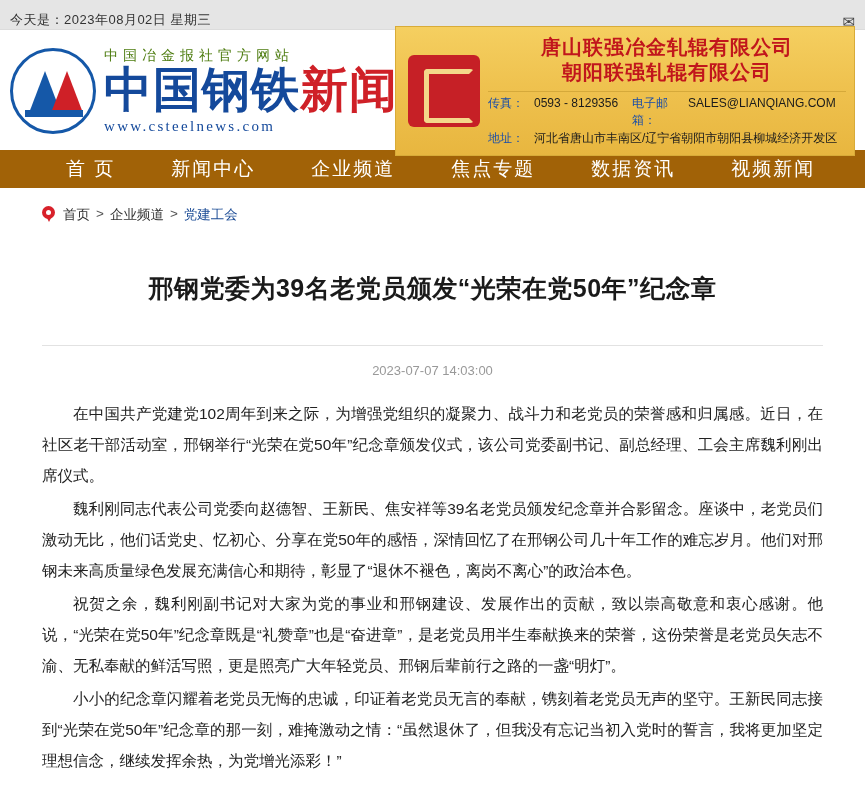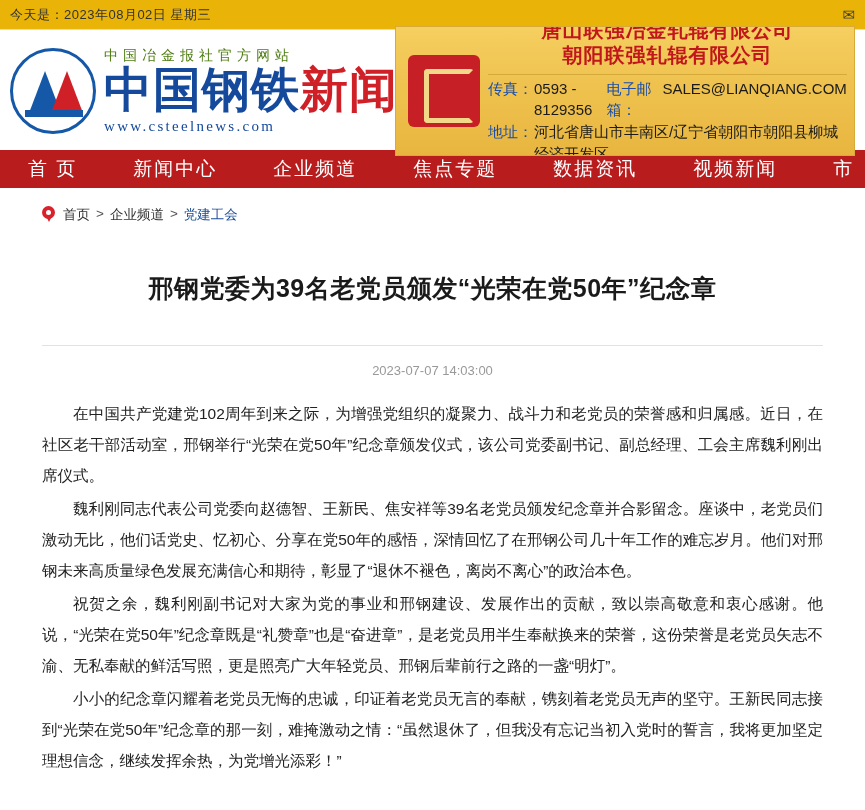--- a/index.html
+++ b/index.html
@@ -10,25 +10,25 @@
     background: #ffffff;
     font-family: "Liberation Sans", sans-serif;
   }
   body { overflow-x: hidden; }
 
   
   .topbar {
     height: 30px;
     border-bottom: 1px solid #dcdcdc;
     display: flex;
-    align-items: center;
+    align-items: flex-end;
     padding: 0 10px;
     font-size: 13px;
     color: #333;
-    background: #eab308;
+    background: #e5e5e5;
   }
   .topbar .date-text { letter-spacing: 0.5px; }
   .topbar .spacer { flex: 1; }
   .topbar .mail-icon {
     color: #444;
     font-size: 15px;
     line-height: 1;
   }
 
   
@@ -135,34 +135,35 @@
     font-size: 20px;
     letter-spacing: 1px;
     font-family: "Liberation Serif", serif;
     text-align: center;
     line-height: 1.25;
   }
   .ad-contact {
     margin-top: 6px;
     border-top: 1px solid #d5a93a;
     padding-top: 3px;
-    font-size: 15px;
+    font-size: 12px;
     color: #2b2b2b;
   }
   .ad-row { display: flex; line-height: 1.45; }
   .ad-row .lbl { color: #1b4ea8; flex: none; width: 46px; }
   .ad-row .val { color: #1b1b1b; }
 
   
   .nav {
     height: 38px;
-    background: #b91c1c;
+    background: #a16207;
     display: flex;
     align-items: stretch;
     overflow: hidden;
+    padding-left: 38px;
   }
   .nav-item {
     color: #ffffff;
     font-size: 19px;
     display: flex;
     align-items: center;
     justify-content: center;
     padding: 0 28px;
     white-space: nowrap;
     letter-spacing: 2px;

